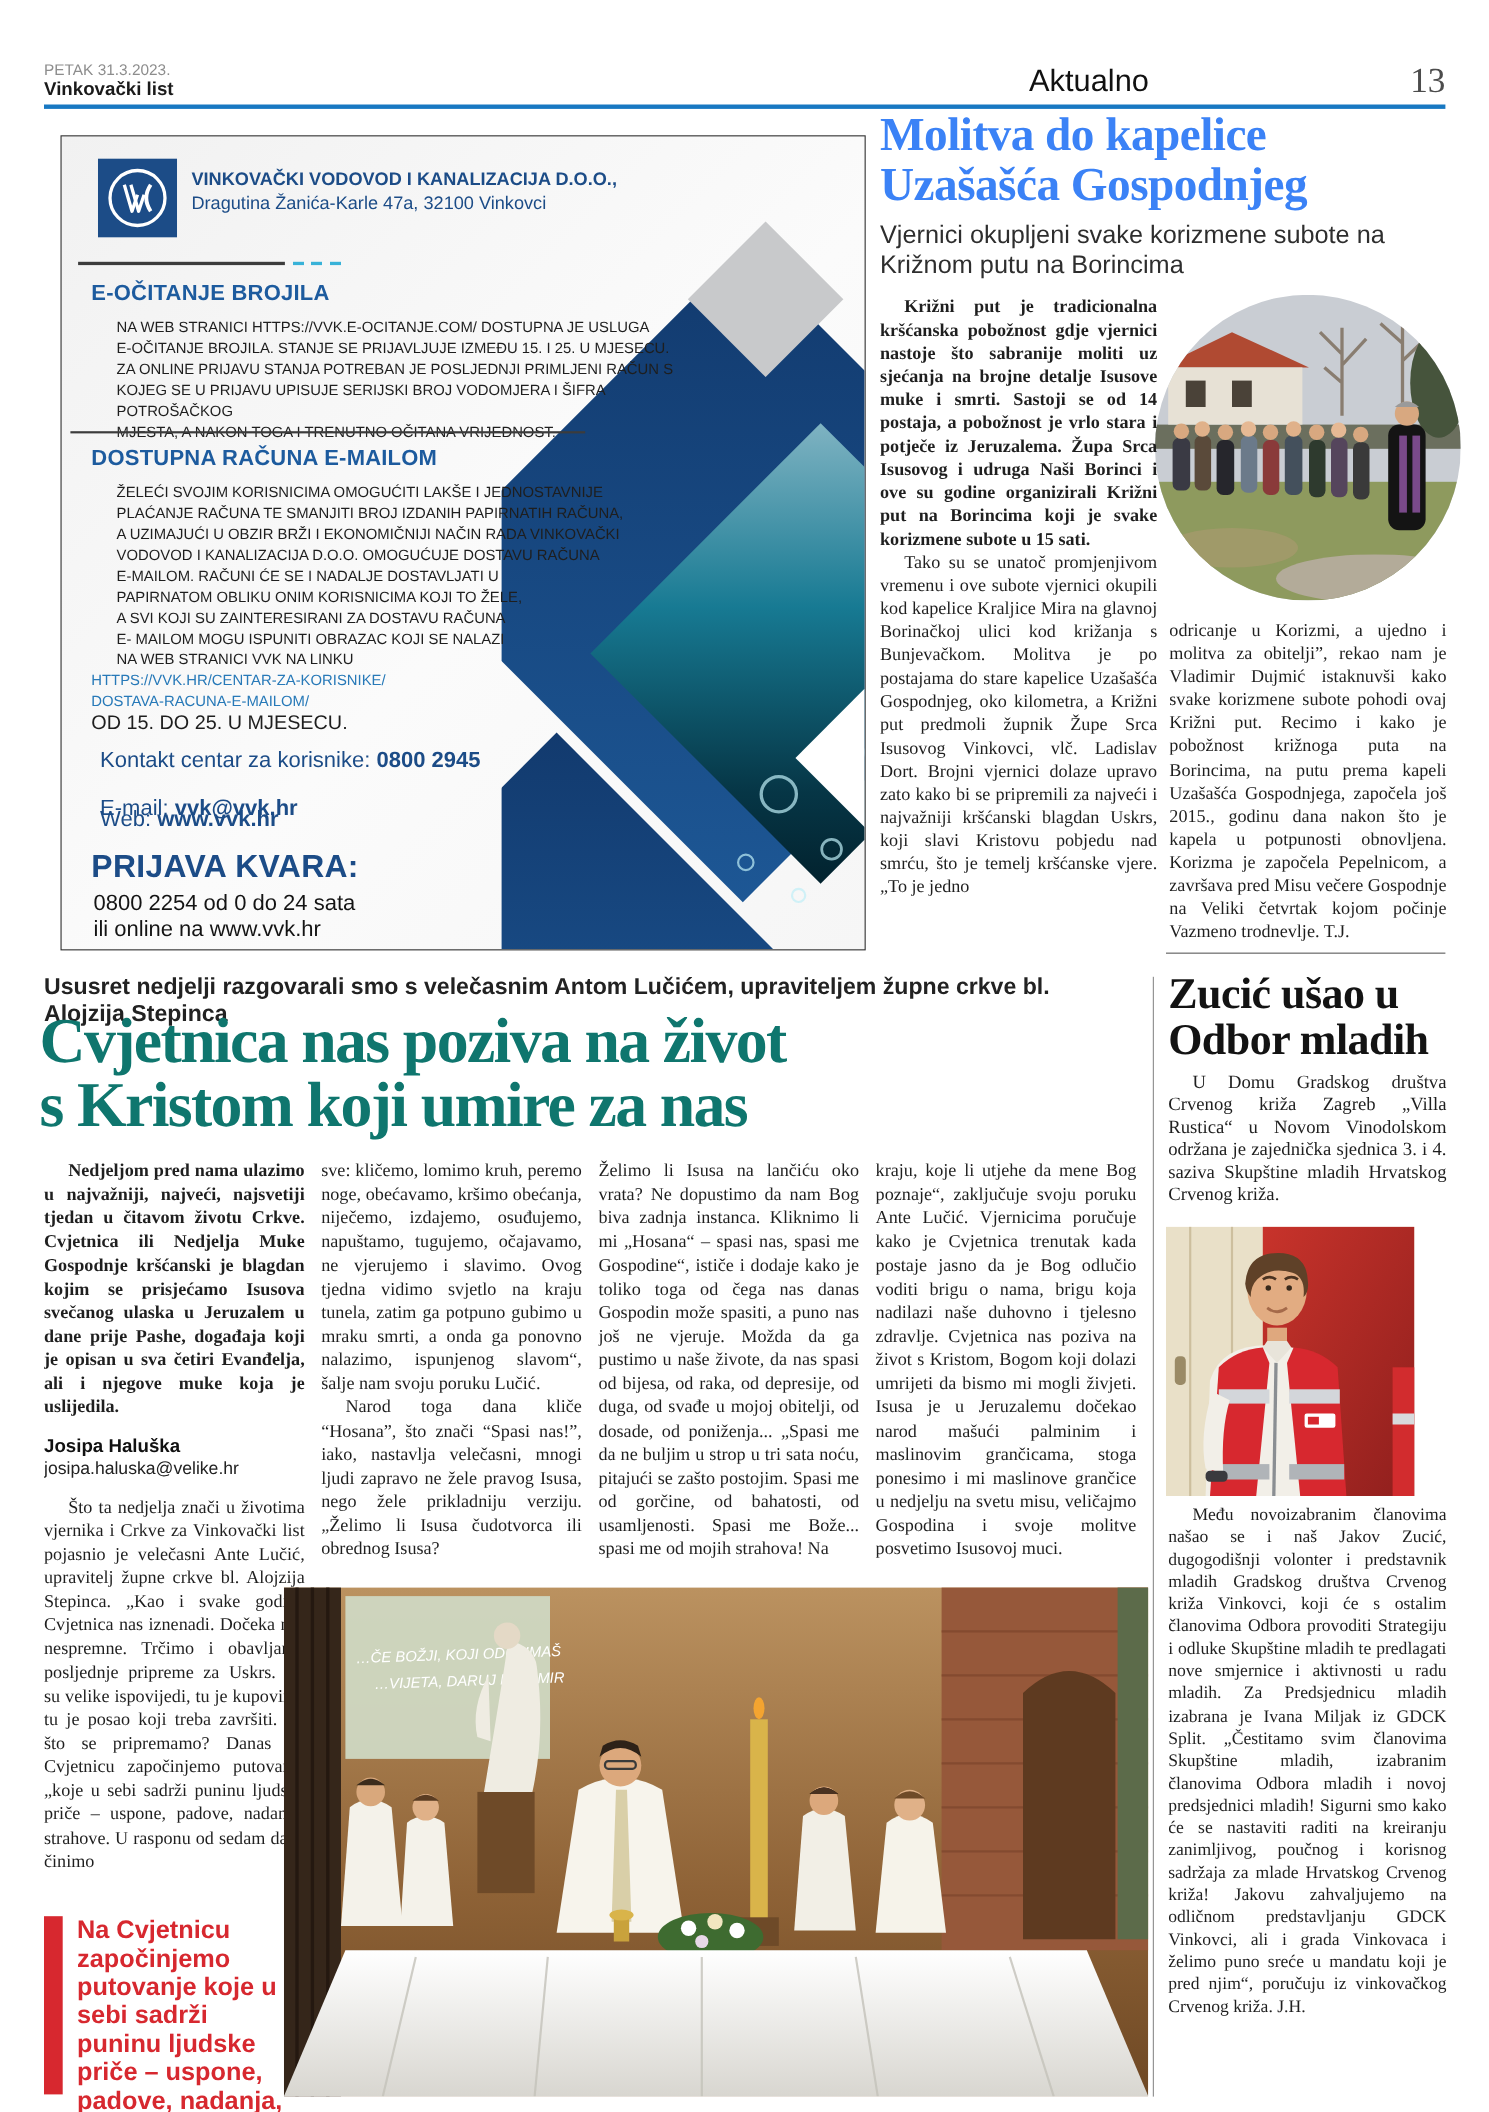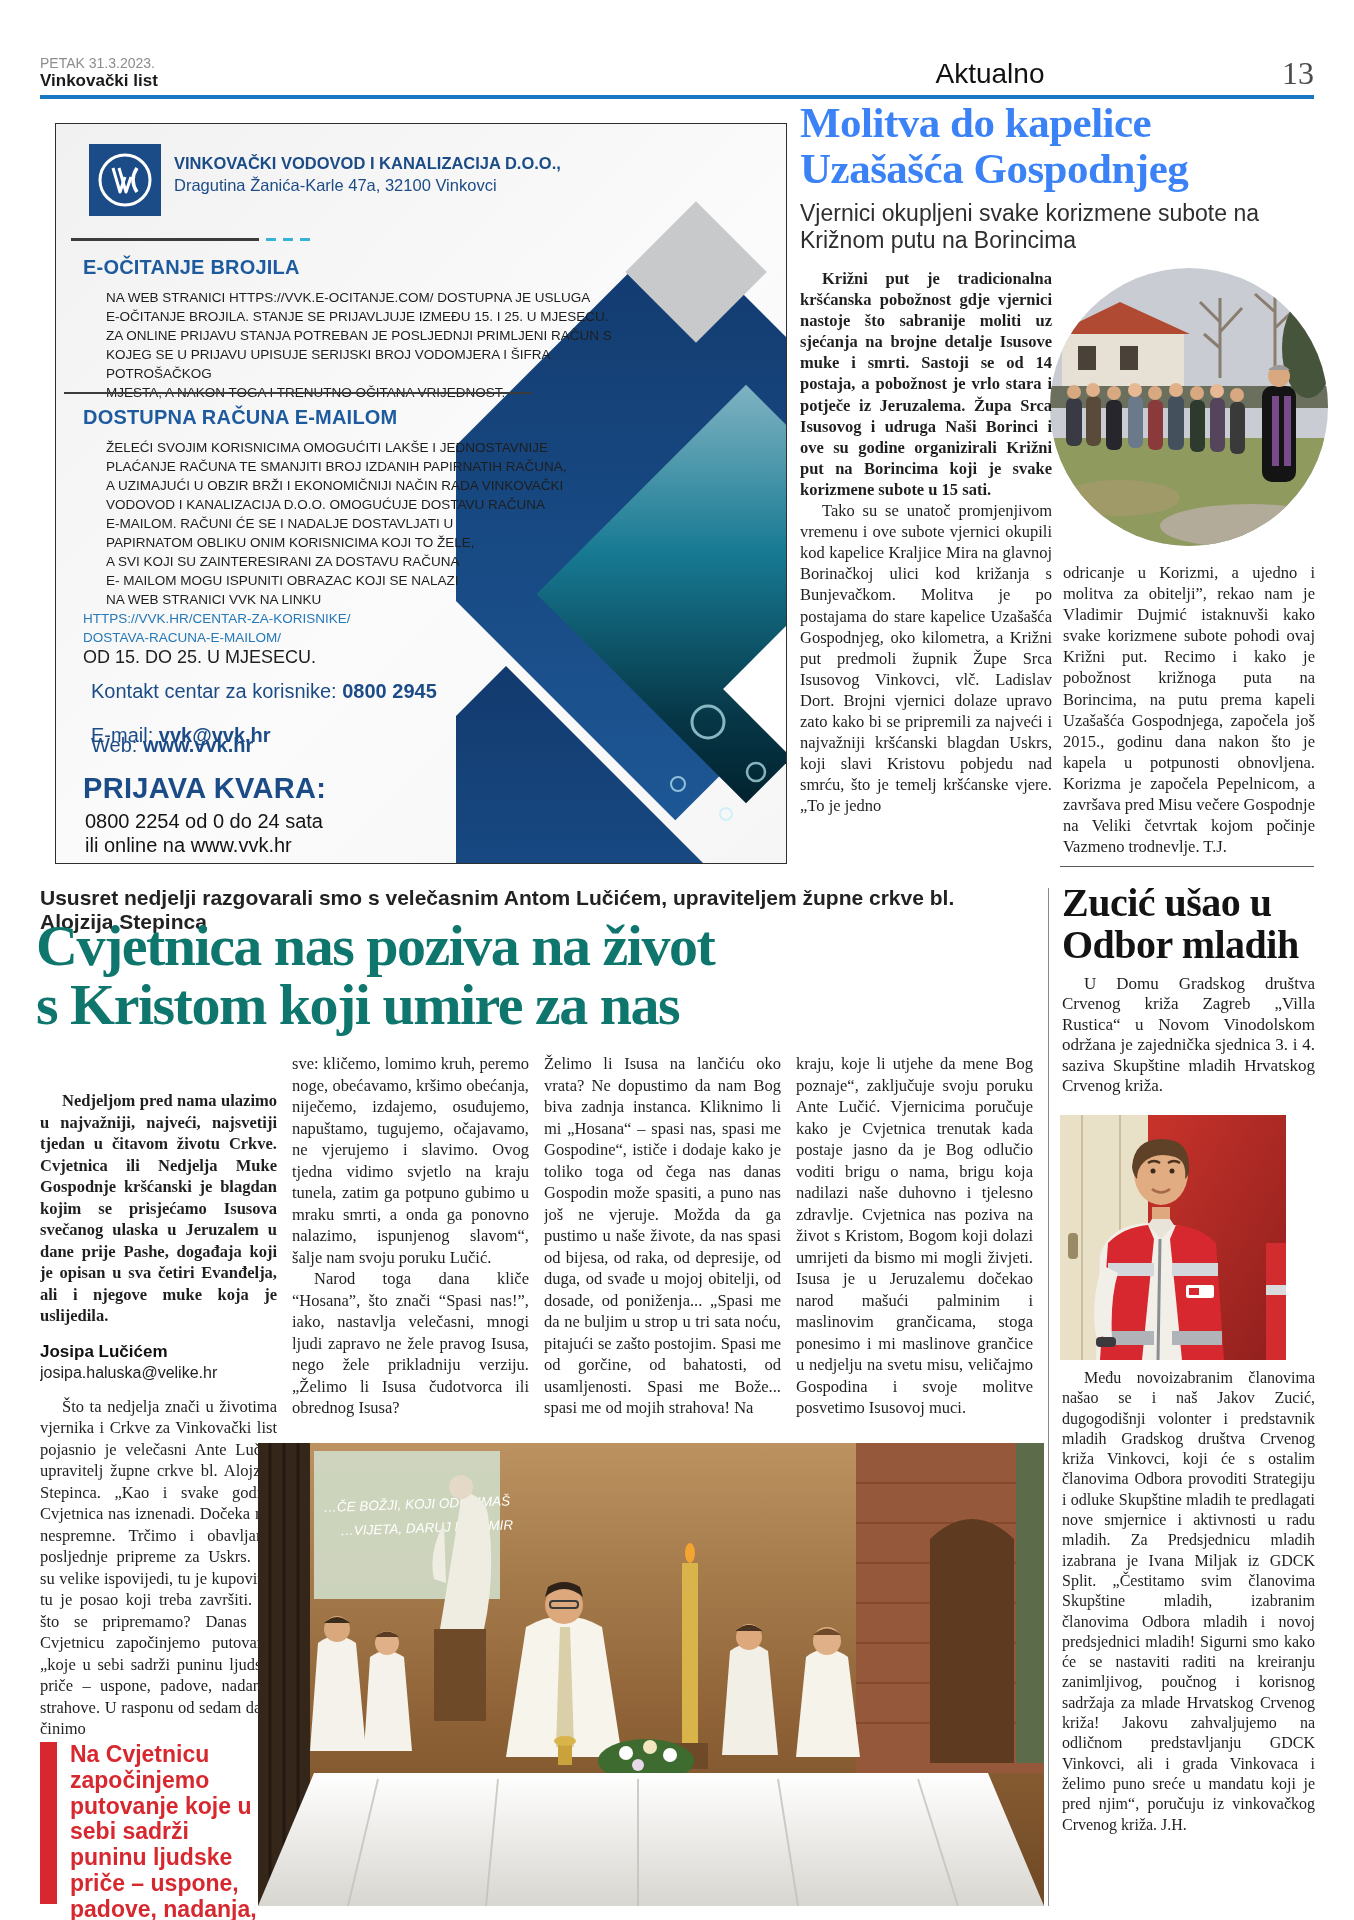--- a/index.html
+++ b/index.html
@@ -57,21 +57,21 @@
   .kicker{left:40px;top:886px;width:960px;font-size:21px;font-weight:700;color:#222;}
   .main-title{left:36px;top:916px;width:1010px;font-size:58px;line-height:1.02;font-weight:800;
               color:#0f766e;letter-spacing:-1.5px;}
   .mcol{top:1053px;width:237px;font-size:16.5px;line-height:21.5px;text-align:justify;overflow:hidden;position:absolute;}
   .mcol p{margin:0;}
   .ind{text-indent:22px;}
   .lead-b{font-weight:700;}
   .byline{margin:14px 0 12px 0;}
   .by-name{font-size:17px;font-weight:700;color:#111;}
   .by-mail{font-size:16px;color:#222;}
-  .mc1{left:40px;height:672px;margin-top:37px;}
+  .mc1{left:40px;height:672px;}
   .mc2{left:292px;height:388px;}
   .mc3{left:544px;height:388px;}
   .mc4{left:796px;height:372px;}
   
   .quote{left:40px;top:1742px;width:230px;display:flex;}
   .quote-bar{width:17px;height:162px;background:#d7282f;flex:none;}
   .quote-text{margin-left:13px;width:200px;font-size:23px;line-height:1.12;font-weight:700;color:#d7282f;}
   
   .photo-mass{left:258px;top:1443px;width:786px;height:463px;overflow:hidden;}
   
@@ -245,21 +245,21 @@
 
   <div class="abs kicker sans">Ususret nedjelji razgovarali smo s velečasnim Antom Lučićem, upraviteljem župne crkve bl. Alojzija Stepinca</div>
   <div class="abs main-title">
     <div>Cvjetnica nas poziva na život</div>
     <div>s Kristom koji umire za nas</div>
   </div>
 
   <div class="mcol mc1">
     <p class="ind lead-b">Nedjeljom pred nama ulazimo u najvažniji, najveći, najsvetiji tjedan u čitavom životu Crkve. Cvjetnica ili Nedjelja Muke Gospodnje kršćanski je blagdan kojim se prisjećamo Isusova svečanog ulaska u Jeruzalem u dane prije Pashe, događaja koji je opisan u sva četiri Evanđelja, ali i njegove muke koja je uslijedila.</p>
     <div class="byline sans">
-      <div class="by-name">Josipa Lučićem</div>
+      <div class="by-name">Josipa Haluška</div>
       <div class="by-mail">josipa.haluska@velike.hr</div>
     </div>
     <p class="ind">Što ta nedjelja znači u životima vjernika i Crkve za Vinkovački list pojasnio je velečasni Ante Lučić, upravitelj župne crkve bl. Alojzija Stepinca. „Kao i svake godine Cvjetnica nas iznenadi. Dočeka nas nespremne. Trčimo i obavljamo posljednje pripreme za Uskrs. Tu su velike ispovijedi, tu je kupovina, tu je posao koji treba završiti. Za što se pripremamo? Danas na Cvjetnicu započinjemo putovanje „koje u sebi sadrži puninu ljudske priče – uspone, padove, nadanja, strahove. U rasponu od sedam dana činimo</p>
   </div>
   <div class="mcol mc2">
     <p>sve: kličemo, lomimo kruh, peremo noge, obećavamo, kršimo obećanja, niječemo, izdajemo, osuđujemo, napuštamo, tugujemo, očajavamo, ne vjerujemo i slavimo. Ovog tjedna vidimo svjetlo na kraju tunela, zatim ga potpuno gubimo u mraku smrti, a onda ga ponovno nalazimo, ispunjenog slavom“, šalje nam svoju poruku Lučić.</p>
     <p class="ind">Narod toga dana kliče “Hosana”, što znači “Spasi nas!”, iako, nastavlja velečasni, mnogi ljudi zapravo ne žele pravog Isusa, nego žele prikladniju verziju. „Želimo li Isusa čudotvorca ili obrednog Isusa?</p>
   </div>
   <div class="mcol mc3">
     <p>Želimo li Isusa na lančiću oko vrata? Ne dopustimo da nam Bog biva zadnja instanca. Kliknimo li mi „Hosana“ – spasi nas, spasi me Gospodine“, ističe i dodaje kako je toliko toga od čega nas danas Gospodin može spasiti, a puno nas još ne vjeruje. Možda da ga pustimo u naše živote, da nas spasi od bijesa, od raka, od depresije, od duga, od svađe u mojoj obitelji, od dosade, od poniženja... „Spasi me da ne buljim u strop u tri sata noću, pitajući se zašto postojim. Spasi me od gorčine, od bahatosti, od usamljenosti. Spasi me Bože... spasi me od mojih strahova! Na</p>

